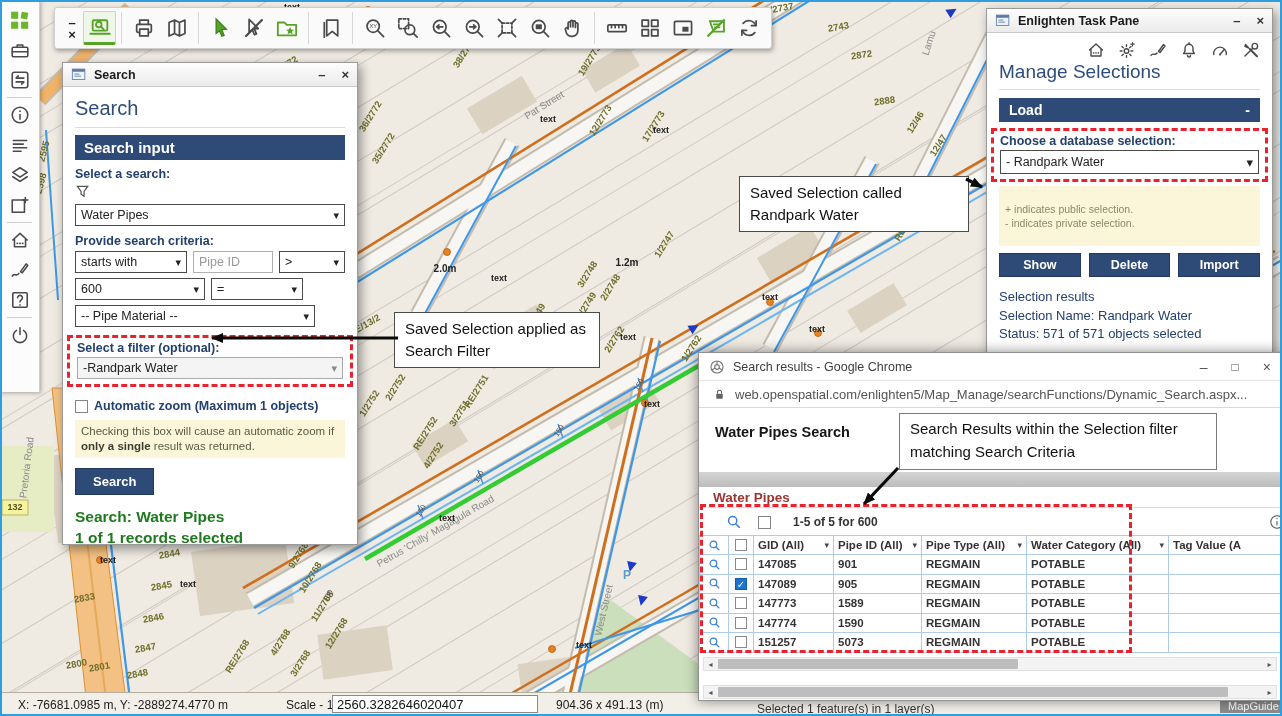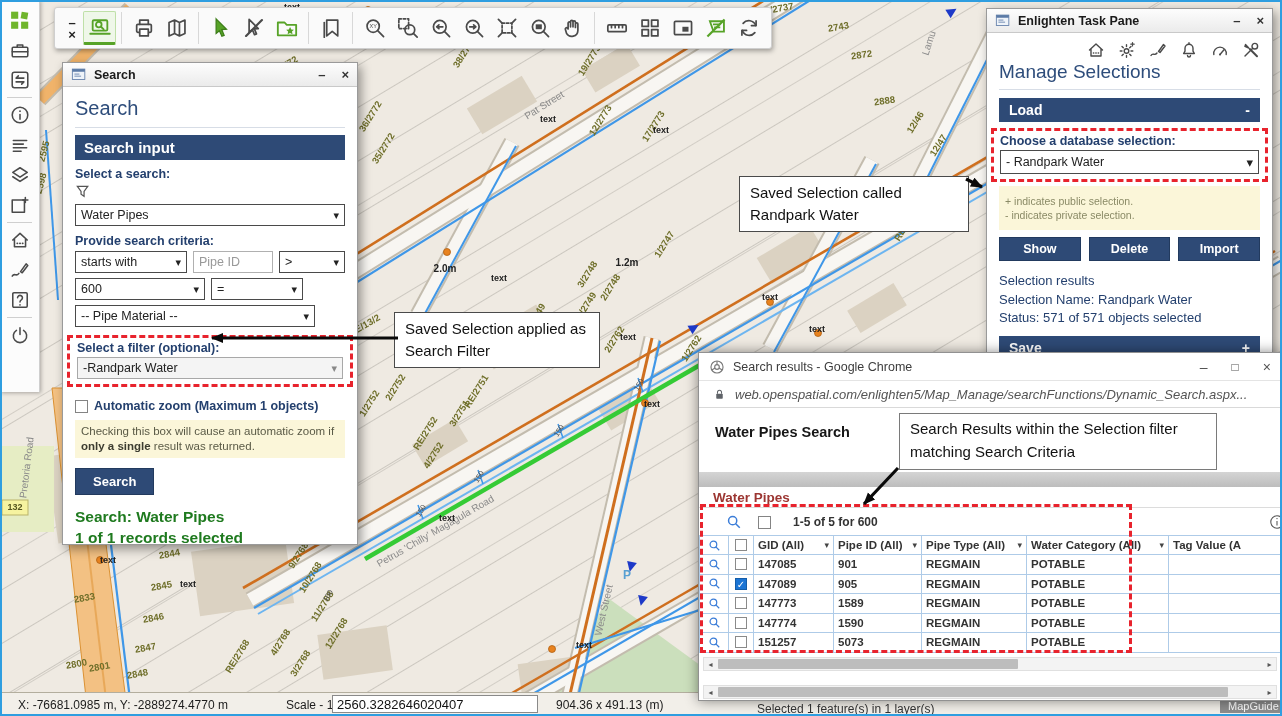--- a/index.html
+++ b/index.html
@@ -55,38 +55,38 @@
   .note b{color:#3c3c30;}
   .btn-navy{display:inline-block;background:#2e4a76;color:#fff;font-weight:700;font-size:13px;padding:5px 17px;border:1px solid #223a5e;cursor:pointer;}
   .res-green{color:#1f7a1f;font-weight:700;font-size:15.5px;line-height:1.35;margin-top:12px;}
   
   #task-pane{left:986px;top:8px;width:287px;height:345px;z-index:40;overflow:hidden;}
   .tp-icons{display:flex;justify-content:flex-end;gap:13px;padding:8px 12px 0;}
   .tp-icons svg{width:18px;height:18px;cursor:pointer;}
   .tp-body{padding:0 12px;}
   .secbar{background:#2e4a76;color:#fff;font-weight:700;font-size:14px;padding:4px 10px;display:flex;justify-content:space-between;align-items:center;margin-top:8px;cursor:pointer;}
   .db-wrap{border:3px dashed #e8232d;margin:6px -8px 0;padding:1px 6px 5px;}
-  .note2{background:#fbf6d9;color:#8a8a66;font-size:10.5px;line-height:1.35;padding:8px 6px;margin-top:4px;}
+  .note2{background:#fbf6d9;color:#8a8a66;font-size:10.5px;line-height:1.35;padding:16px 6px;margin-top:4px;}
   .tp-btnrow{display:flex;gap:8px;margin-top:7px;}
   .tp-btnrow .btn-navy{padding:4px 0;width:82px;text-align:center;font-size:12.5px;}
   .selres{margin-top:11px;font-weight:400;font-size:13px;color:#24406e;line-height:1.4;}
   
   .callout{position:absolute;background:#fff;border:1px solid #4a4a4a;padding:5px 10px;font-size:15px;color:#111;line-height:1.45;z-index:60;}
   #overlay-arrows{position:absolute;left:0;top:0;z-index:65;pointer-events:none;}
   
   #chrome{position:absolute;left:698px;top:352px;width:584px;height:349px;background:#fff;border:1px solid #919191;box-shadow:0 0 12px rgba(0,0,0,.45);z-index:50;}
   .cr-title{height:28px;display:flex;align-items:center;background:#fff;border-bottom:1px solid #e4e4e4;padding:0 10px;}
   .cr-title svg{width:16px;height:16px;}
   .cr-title .t{font-size:12.5px;color:#3c3c3c;margin-left:8px;flex:1;}
   .cr-ctl{display:flex;align-items:center;gap:24px;color:#555;}
   .cr-ctl span{cursor:pointer;font-size:14px;}
   .cr-ctl .mx{font-size:12px;}
   .cr-url{height:27px;display:flex;align-items:center;border-bottom:1px solid #d9d9d9;padding:0 14px;}
   .cr-url svg{width:13px;height:13px;}
-  .cr-url .u{font-size:13px;color:#545454;margin-left:9px;white-space:nowrap;font-style:italic;}
+  .cr-url .u{font-size:13px;color:#545454;margin-left:9px;white-space:nowrap;}
   .cr-content{position:relative;height:291px;overflow:hidden;background:#fff;}
   .wp-head{position:absolute;left:16px;top:16px;font-weight:700;font-size:14.5px;color:#161616;}
   .grey-band{position:absolute;left:0;top:64px;width:100%;height:15px;background:linear-gradient(#d4d4d4,#bdbdbd);}
   .wp-red{position:absolute;left:14px;top:82px;font-weight:700;font-size:13.5px;color:#9c3632;}
   .thinline{position:absolute;left:0;top:99px;width:100%;height:1px;background:#dcdcdc;}
   .pager{position:absolute;left:18px;top:101px;width:100%;height:26px;display:flex;align-items:center;}
   .pager svg{width:16px;height:16px;margin-left:9px;}
   .pager .cbox{margin-left:16px;}
   .pager .pg{margin-left:22px;font-weight:700;font-size:12px;color:#333;}
   .pager .inf{margin-left:auto;margin-right:14px;}

